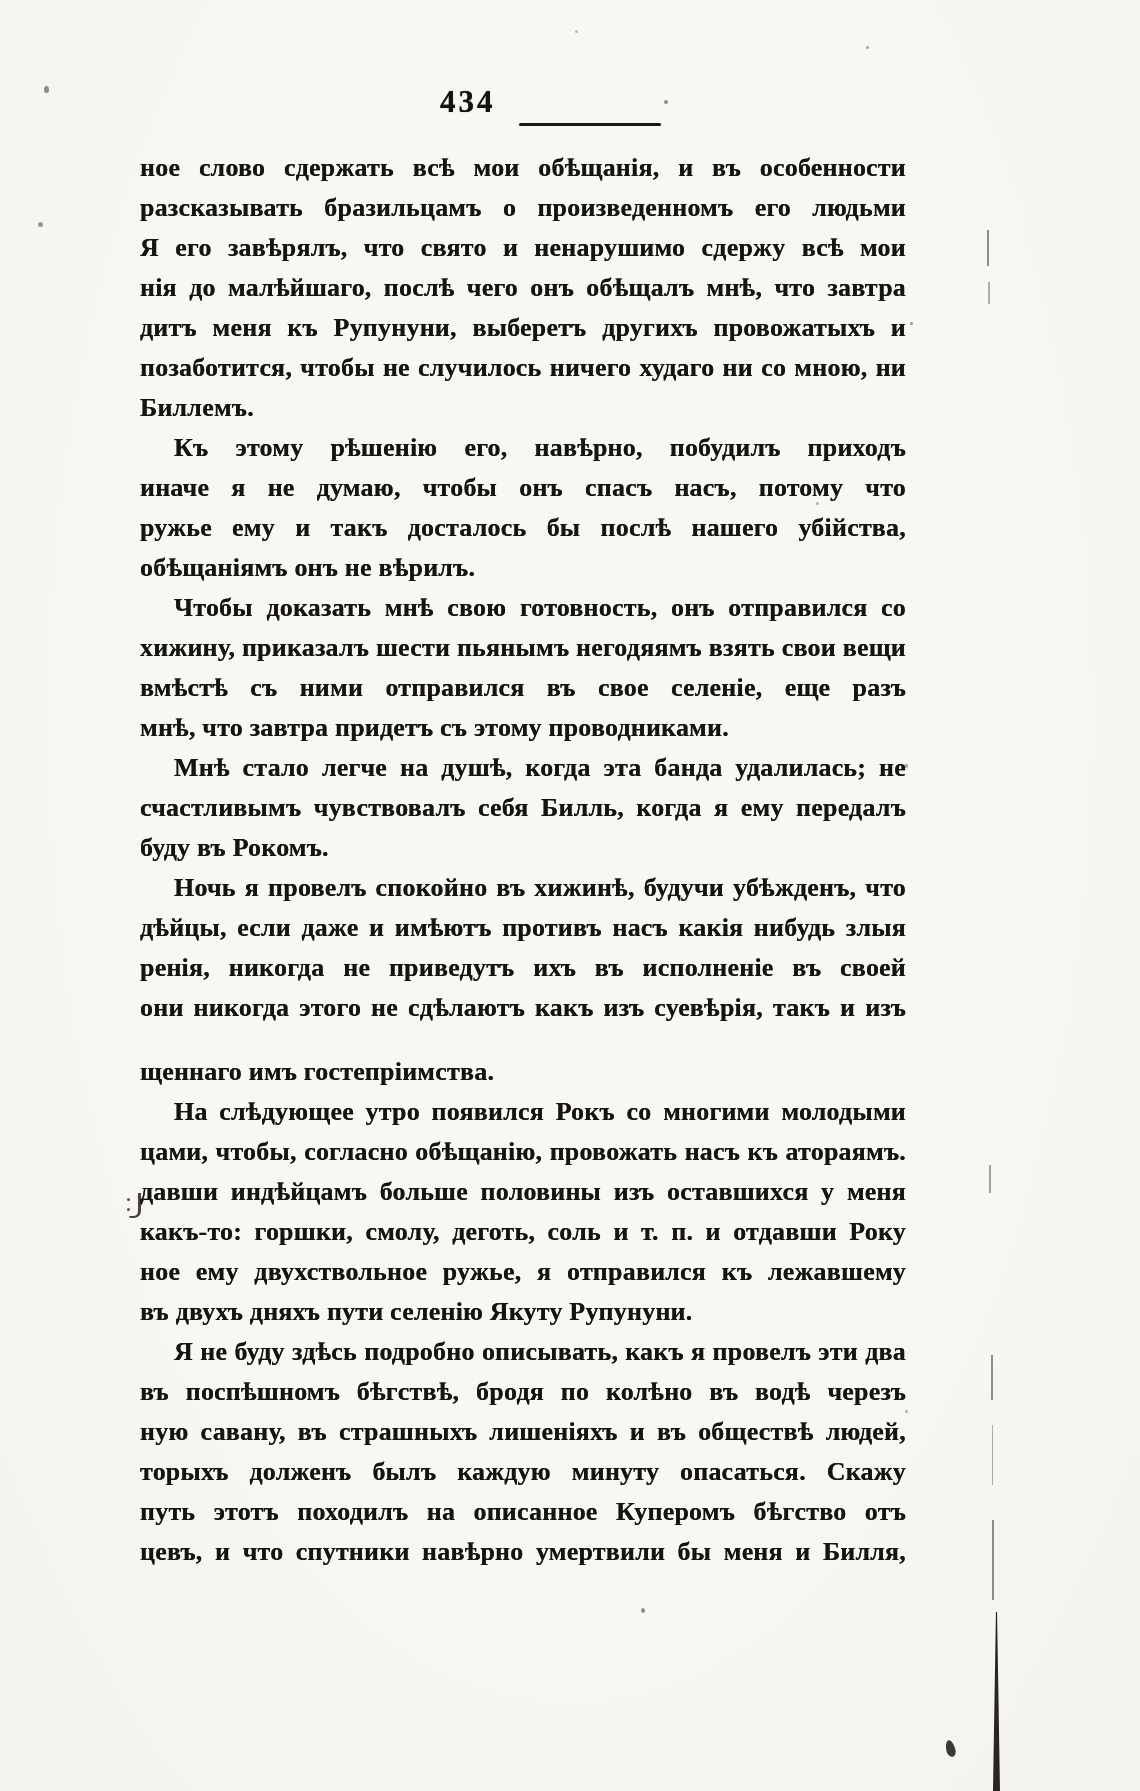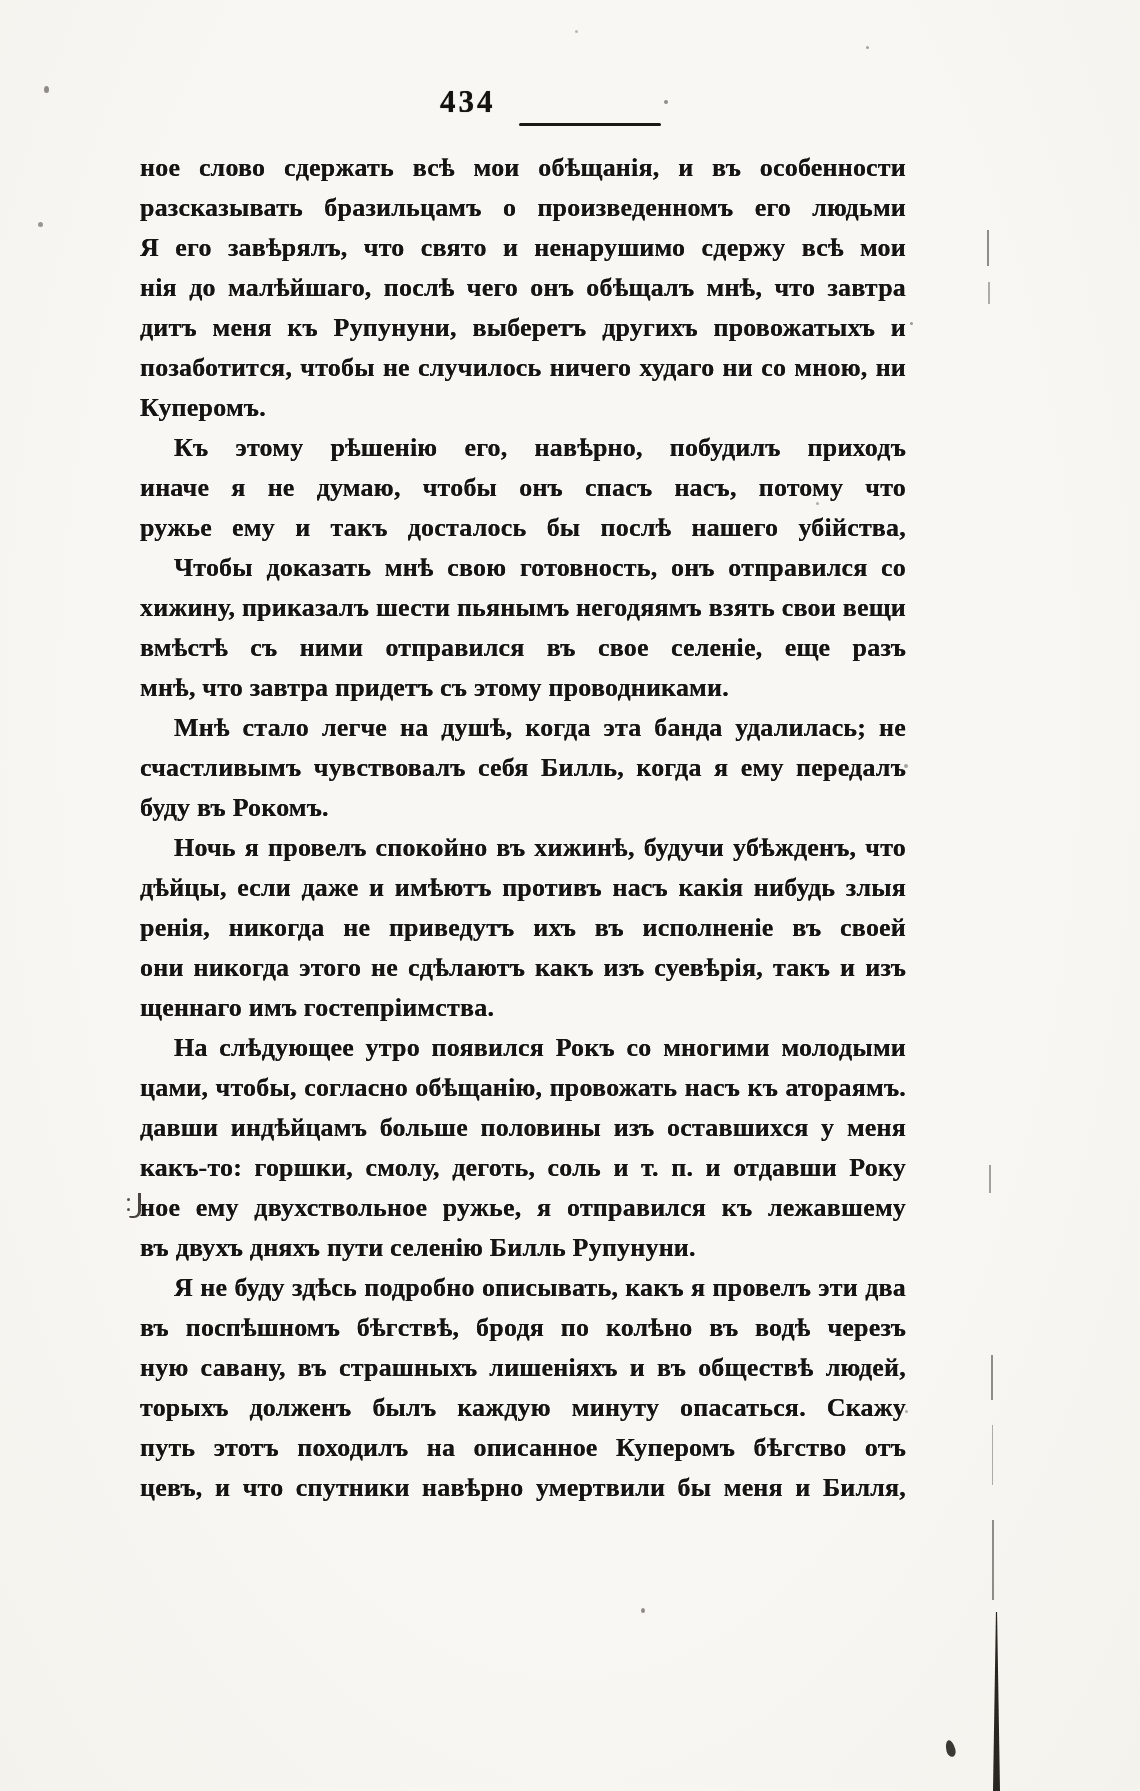--- a/index.html
+++ b/index.html
@@ -131,52 +131,53 @@
   </div>
 
   <div class="text-block" id="text-block">
       <div class="para">
         <div class="line" style="font-size: 26px;">ное слово сдержать всѣ мои обѣщанія, и въ особенности никогда не</div>
         <div class="line" style="font-size: 26px;">разсказывать бразильцамъ о произведенномъ его людьми грабежѣ.</div>
         <div class="line" style="font-size: 26px;">Я его завѣрялъ, что свято и ненарушимо сдержу всѣ мои обѣща-</div>
         <div class="line" style="font-size: 26px;">нія до малѣйшаго, послѣ чего онъ обѣщалъ мнѣ, что завтра прово-</div>
         <div class="line" style="font-size: 26px;">дитъ меня къ Рупунуни, выберетъ другихъ провожатыхъ и вообще</div>
         <div class="line" style="font-size: 26px;">позаботится, чтобы не случилось ничего худаго ни со мною, ни съ</div>
-        <div class="line endline" style="font-size: 26px;">Куперомъ.</div>
+        <div class="line endline" style="font-size: 26px;">Биллемъ.</div>
       </div>
       <div class="para">
         <div class="line indent" style="font-size: 26px;">Къ этому рѣшенію его, навѣрно, побудилъ приходъ атораевъ;</div>
         <div class="line" style="font-size: 26px;">иначе я не думаю, чтобы онъ спасъ насъ, потому что двухствольное</div>
         <div class="line" style="font-size: 26px;">ружье ему и такъ досталось бы послѣ нашего убійства, другимъ же</div>
+        <div class="line endline" style="font-size: 26px;">обѣщаніямъ онъ не вѣрилъ.</div>
       </div>
       <div class="para">
         <div class="line indent" style="font-size: 26px;">Чтобы доказать мнѣ свою готовность, онъ отправился со мною въ</div>
         <div class="line" style="font-size: 26px;">хижину, приказалъ шести пьянымъ негодяямъ взять свои вещи и</div>
         <div class="line" style="font-size: 26px;">вмѣстѣ съ ними отправился въ свое селеніе, еще разъ обѣщавши</div>
         <div class="line endline" style="font-size: 26px;">мнѣ, что завтра придетъ съ этому проводниками.</div>
       </div>
       <div class="para">
         <div class="line indent" style="font-size: 26px;">Мнѣ стало легче на душѣ, когда эта банда удалилась; не менѣе</div>
         <div class="line" style="font-size: 26px;">счастливымъ чувствовалъ себя Билль, когда я ему передалъ разго-</div>
         <div class="line endline" style="font-size: 26px;">буду въ Рокомъ.</div>
       </div>
       <div class="para">
         <div class="line indent" style="font-size: 26px;">Ночь я провелъ спокойно въ хижинѣ, будучи убѣжденъ, что ин-</div>
         <div class="line" style="font-size: 26px;">дѣйцы, если даже и имѣютъ противъ насъ какія нибудь злыя намѣ-</div>
         <div class="line" style="font-size: 26px;">ренія, никогда не приведутъ ихъ въ исполненіе въ своей хижинѣ:</div>
         <div class="line" style="font-size: 26px;">они никогда этого не сдѣлаютъ какъ изъ суевѣрія, такъ и изъ свя-</div>
-        <div class="line endline" style="font-size: 26px;">щеннаго имъ гостепріимства.</div>
+        <div class="line endline" style="font-size: 26px; margin-top: 24px;">щеннаго имъ гостепріимства.</div>
       </div>
       <div class="para">
         <div class="line indent" style="font-size: 26px;">На слѣдующее утро появился Рокъ со многими молодыми индѣй-</div>
         <div class="line" style="font-size: 26px;">цами, чтобы, согласно обѣщанію, провожать насъ къ атораямъ. Раз-</div>
         <div class="line" style="font-size: 26px;">давши индѣйцамъ больше половины изъ оставшихся у меня вещей,</div>
         <div class="line" style="font-size: 26px;">какъ-то: горшки, смолу, деготь, соль и т. п. и отдавши Року обѣщан-</div>
         <div class="line" style="font-size: 26px;">ное ему двухствольное ружье, я отправился къ лежавшему отсюда</div>
-        <div class="line endline" style="font-size: 26px;">въ двухъ дняхъ пути селенію Билль Рупунуни.</div>
+        <div class="line endline" style="font-size: 26px;">въ двухъ дняхъ пути селенію Якуту Рупунуни.</div>
       </div>
       <div class="para">
         <div class="line indent" style="font-size: 26px;">Я не буду здѣсь подробно описывать, какъ я провелъ эти два дня</div>
         <div class="line" style="font-size: 26px;">въ поспѣшномъ бѣгствѣ, бродя по колѣно въ водѣ черезъ наводнен-</div>
         <div class="line" style="font-size: 26px;">ную савану, въ страшныхъ лишеніяхъ и въ обществѣ людей, ко-</div>
         <div class="line" style="font-size: 26px;">торыхъ долженъ былъ каждую минуту опасаться. Скажу только, что</div>
         <div class="line" style="font-size: 26px;">путь этотъ походилъ на описанное Куперомъ бѣгство отъ индѣй-</div>
         <div class="line" style="font-size: 26px;">цевъ, и что спутники навѣрно умертвили бы меня и Билля, если бы</div>
       </div>
     </div>

